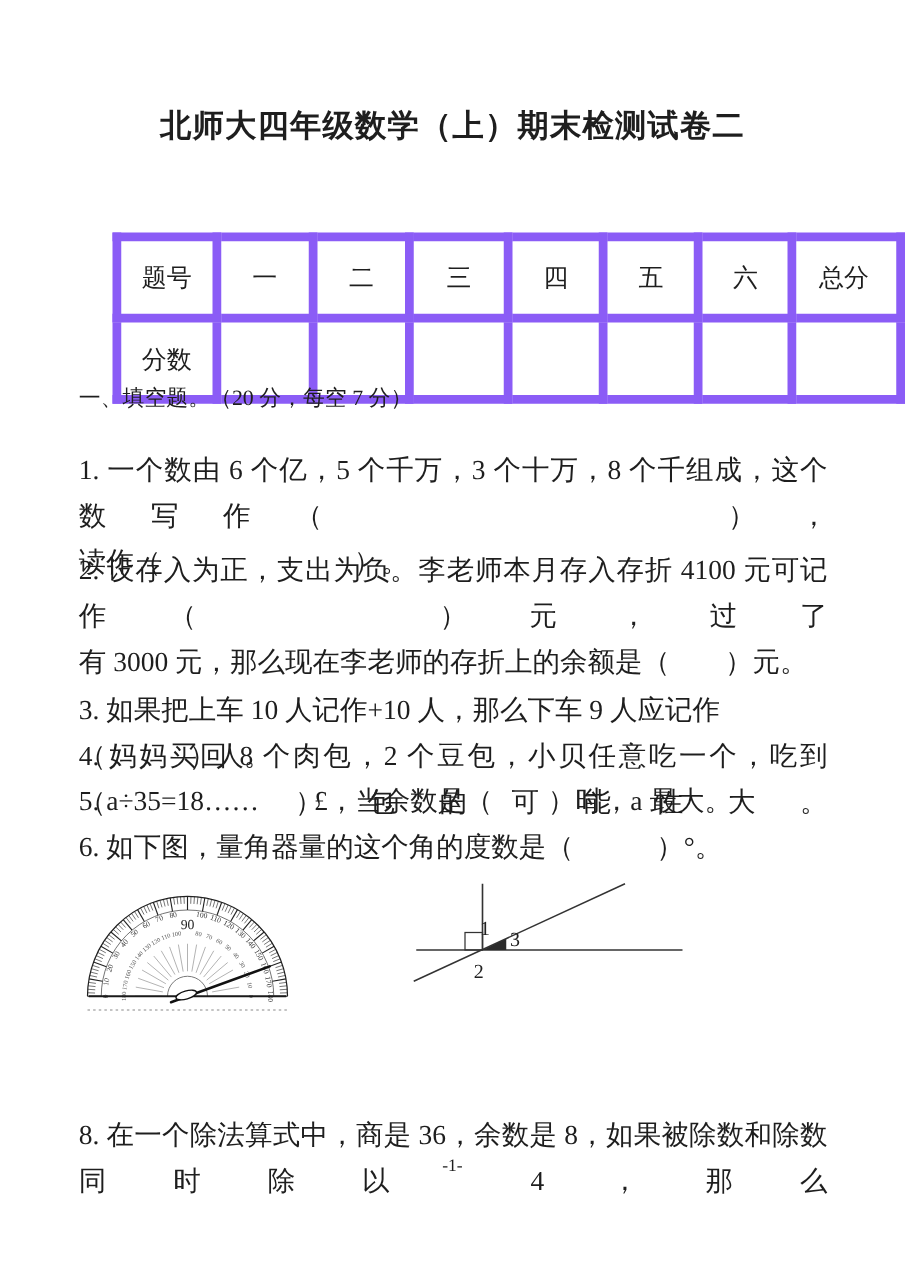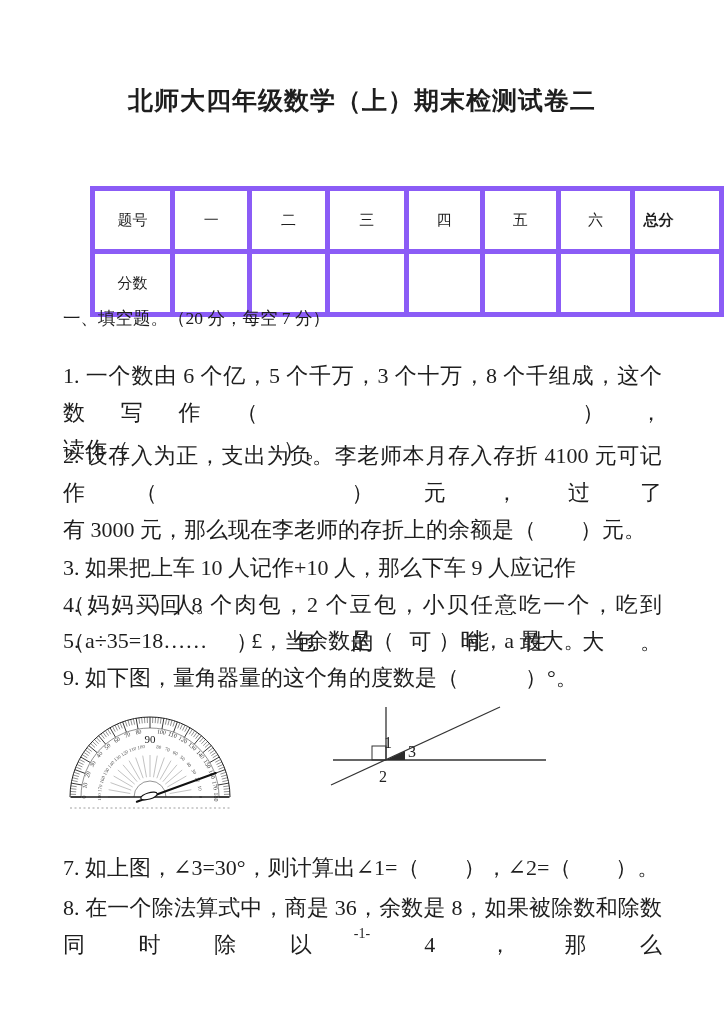--- a/index.html
+++ b/index.html
@@ -8,31 +8,31 @@
     font-family:"Liberation Serif","DejaVu Serif",serif;color:#1e1e1e;overflow:hidden;
   }
   .title{
     position:absolute;top:84px;left:0;width:100%;text-align:center;
     font-size:25px;font-weight:600;letter-spacing:1px;margin:0;
   }
   .score-table{
     position:absolute;left:90px;top:186px;border-collapse:collapse;border:2px solid #222;
   }
   .score-table td{
-    border:5px solid #8b5cf6;height:34px;text-align:center;font-size:15px;padding:12px;
+    border:7px solid #8b5cf6;height:34px;text-align:center;font-size:20px;padding:12px;
   }
   .score-table tr td:nth-child(1){width:70px;}
   .score-table tr td:nth-child(2){width:66px;}
   .score-table tr td:nth-child(3){width:66px;}
   .score-table tr td:nth-child(4){width:68px;}
   .score-table tr td:nth-child(5){width:64px;}
   .score-table tr td:nth-child(6){width:64px;}
   .score-table tr td:nth-child(7){width:62px;}
   .score-table tr td:nth-child(8){width:85px;}
-  .score-table td.tz{text-align:left;padding-left:8px;font-weight:bold;}
+  .score-table td.tz{text-align:center;padding-left:8px;}
   .section-heading{position:absolute;left:63px;top:306px;font-size:17.5px;line-height:24px;}
   .question{position:absolute;left:63px;width:599px;font-size:22px;line-height:37px;}
   .line{white-space:pre-wrap;}
   .line.just{text-align:justify;text-align-last:justify;}
   .figure{position:absolute;}
   #protractor{left:64px;top:698px;}
   #anglefig{left:328px;top:702px;}
   .footer{position:absolute;top:926px;left:0;width:100%;text-align:center;font-size:14px;}
 </style>
 </head>
@@ -80,21 +80,21 @@
   <div class="question" style="top:549px">
       <div class="line">3. 如果把上车 10 人记作+10 人，那么下车 9 人应记作（　　　）人。</div>
     </div>
   <div class="question" style="top:586px">
       <div class="line just">4. 妈妈买回 8 个肉包，2 个豆包，小贝任意吃一个，吃到（　　）包的可能性大。</div>
     </div>
   <div class="question" style="top:622px">
       <div class="line">5. a÷35=18……　　£，当余数是（　　）时，a 最大。</div>
     </div>
   <div class="question" style="top:659px">
-      <div class="line">9. 如下图，量角器量的这个角的度数是（　　　）°。</div>
+      <div class="line">6. 如下图，量角器量的这个角的度数是（　　　）°。</div>
     </div>
 
   <div class="figure" id="protractor"><svg width="198" height="124" viewBox="0 0 198 124">
         <path d="M 6 99 A 80 80 0 0 1 166 99" fill="none" stroke="#222" stroke-width="1"></path>
         <path d="M 17 99 A 69 69 0 0 1 155 99" fill="none" stroke="#444" stroke-width="0.6"></path>
         <line x1="6" y1="98.99999999999999" x2="17" y2="98.99999999999999" stroke="#222" stroke-width="0.9"></line>
         <line x1="6.048733838472344" y1="96.20804026379994" x2="12.045078800586907" y2="96.41743724401495" stroke="#222" stroke-width="0.5"></line>
         <line x1="6.194875979214061" y1="93.41948210046996" x2="12.180260280773012" y2="93.8380209429347" stroke="#222" stroke-width="0.5"></line>
         <line x1="6.438248370538133" y1="90.6377229385877" x2="12.405379742747783" y2="91.26489371819362" stroke="#222" stroke-width="0.5"></line>
         <line x1="6.778554500674375" y1="87.86615192319474" x2="12.7201629131238" y2="88.70119052895514" stroke="#222" stroke-width="0.5"></line>
@@ -250,21 +250,18 @@
         <line x1="58" y1="5" x2="58" y2="58" stroke="#333" stroke-width="1.3"></line>
         <line x1="5" y1="58" x2="218" y2="58" stroke="#333" stroke-width="1.3"></line>
         <line x1="3" y1="83" x2="172" y2="5" stroke="#333" stroke-width="1.2"></line>
         <rect x="44" y="44" width="14" height="14" fill="none" stroke="#333" stroke-width="1"></rect>
         <polygon points="58,58 77,58 77,49" fill="#2b2b2b"></polygon>
         <text x="56" y="46" font-size="16" fill="#222" font-family="Liberation Serif, serif">1</text>
         <text x="80" y="55" font-size="16" fill="#222" font-family="Liberation Serif, serif">3</text>
         <text x="51" y="80" font-size="16" fill="#222" font-family="Liberation Serif, serif">2</text>
       </svg></div>
 
-  <div class="question" style="top:849px">
-      <div class="line">7. 如上图，∠3=30°，则计算出∠1=（　　），∠2=（　　）。</div>
-    </div>
   <div class="question" style="top:889px">
       <div class="line just">8. 在一个除法算式中，商是 36，余数是 8，如果被除数和除数同时除以 4，那么</div>
     </div>
 
   <div class="footer">-1-</div>
 </div>
 
 </body></html>

